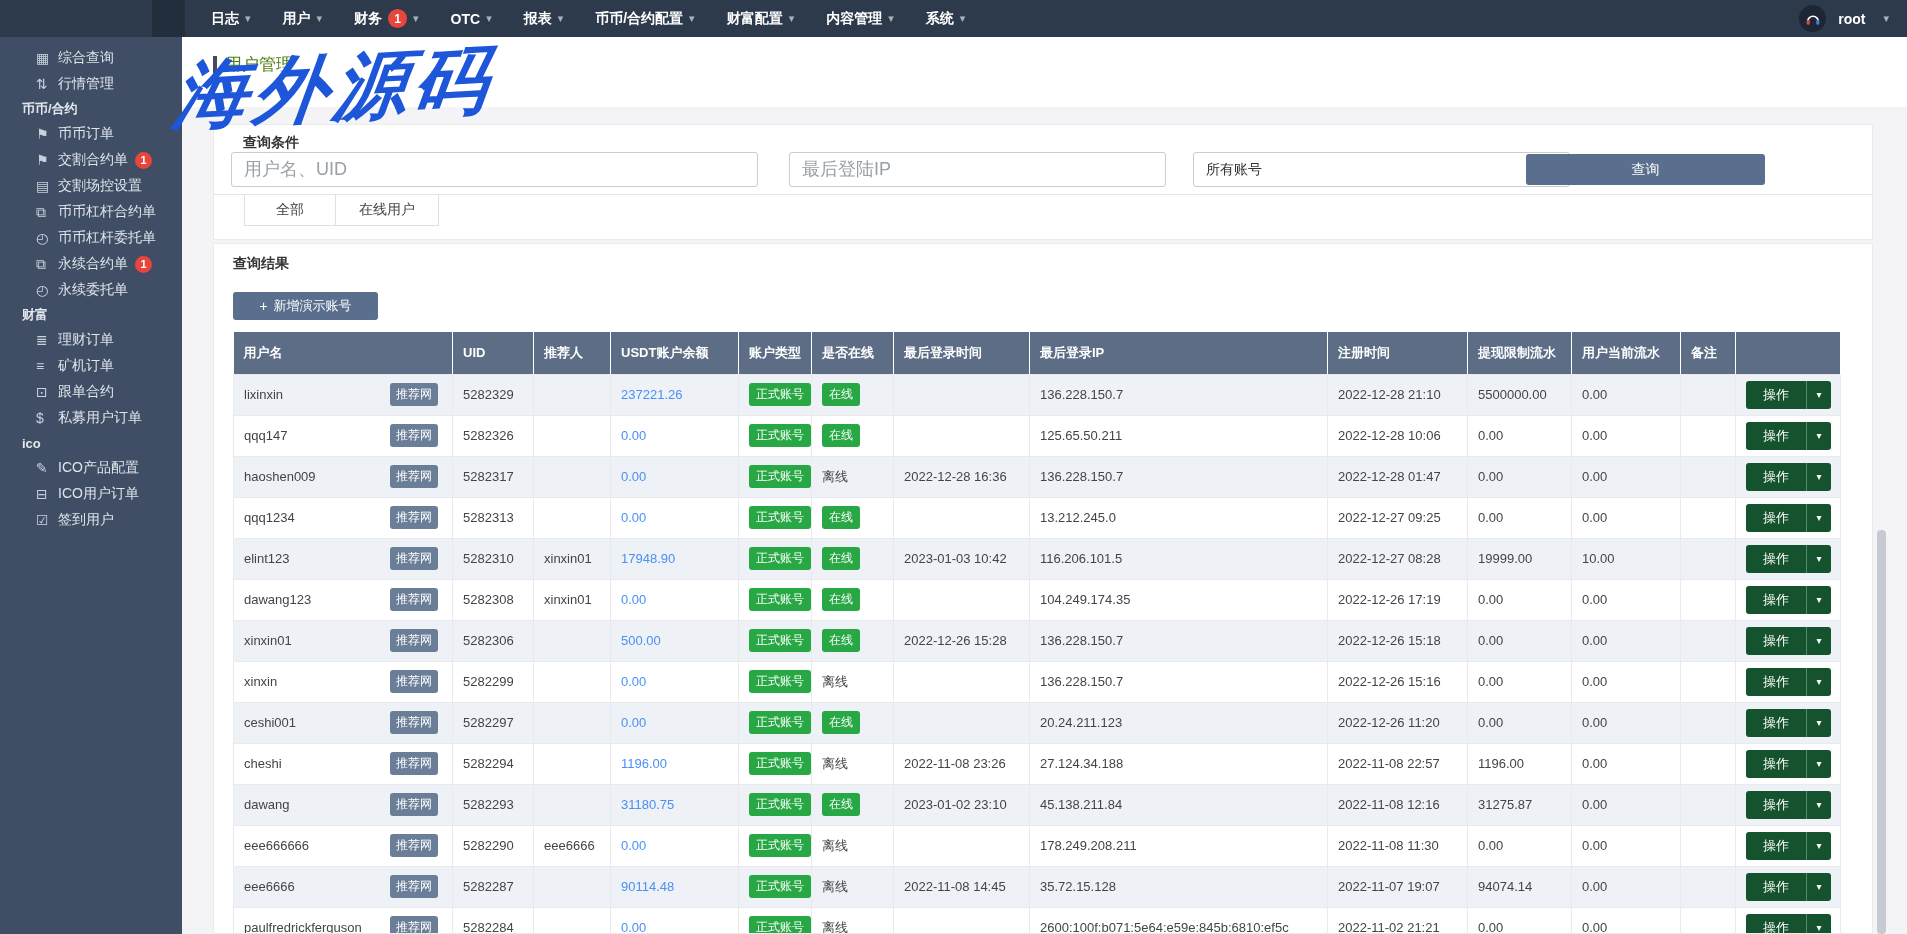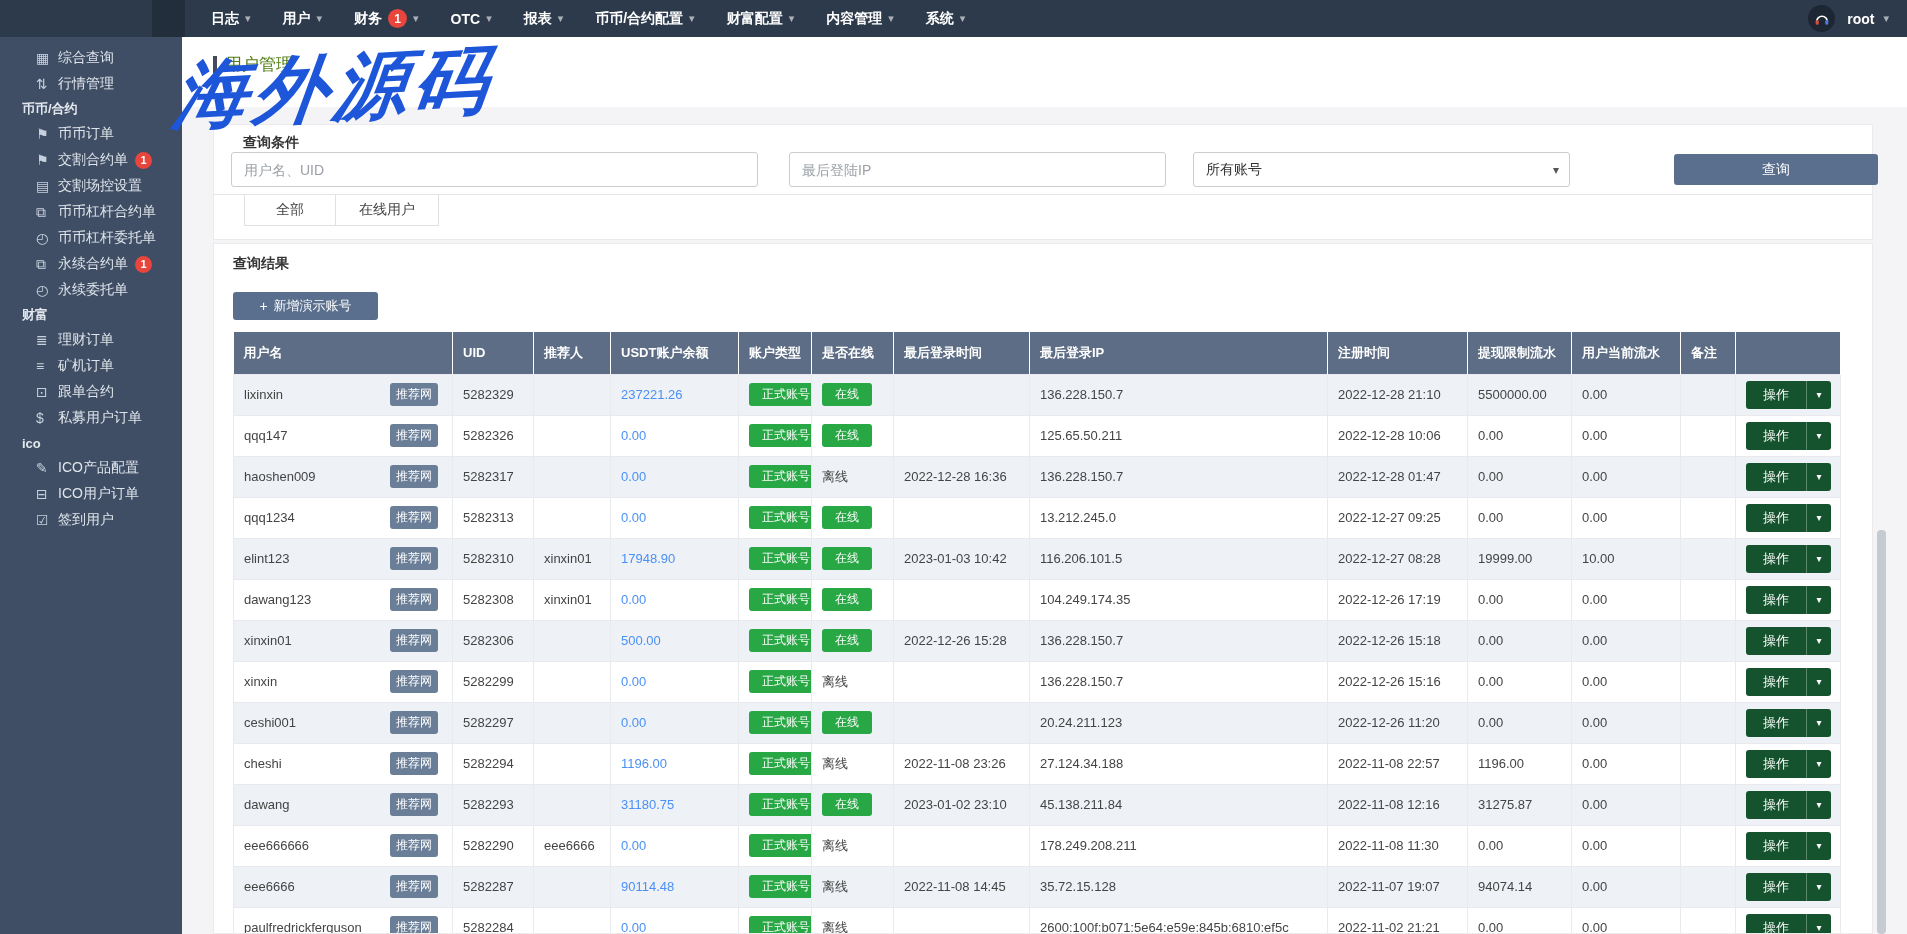--- a/index.html
+++ b/index.html
@@ -8,21 +8,21 @@
 
   
   .topbar { position:absolute; left:0; top:0; width:1907px; height:37px; background:#2d3a4b; z-index:30; display:flex; align-items:center; }
   .corner-block { position:absolute; left:152px; top:0; width:33px; height:37px; background:#232e3d; }
   .nav-items { display:flex; align-items:center; margin-left:197px; gap:4px; }
   .nav-item { display:flex; align-items:center; gap:6px; padding:16px 14px; height:37px; cursor:pointer; color:#fff; font-size:14px; font-weight:bold; }
   .nav-caret { color:rgba(255,255,255,.6); font-size:11px; }
   .nav-badge { min-width:19px; height:19px; border-radius:50%; background:#e8453c; color:#fff; font-size:12px; display:flex; align-items:center; justify-content:center; font-weight:bold; }
   .nav-right { position:absolute; right:18px; top:0; height:37px; display:flex; align-items:center; gap:12px; }
   .avatar { width:27px; height:27px; border-radius:50%; background:#1d2633; display:flex; align-items:center; justify-content:center; }
-  .nav-user { color:#fff; font-size:14px; font-weight:bold; display:flex; align-items:center; gap:9px; cursor:pointer; }
+  .nav-user { color:#fff; font-size:14px; font-weight:bold; display:flex; align-items:center; gap:18px; cursor:pointer; }
 
   
   .sidebar { position:absolute; left:0; top:37px; width:182px; height:897px; background:#3f4e64; z-index:20; padding-top:8px; }
   .side-item { display:flex; align-items:center; height:26px; padding-left:36px; color:#dfe5ec; font-size:14px; cursor:pointer; }
   .side-item .s-icon { width:22px; color:#c7d0dd; font-size:14px; display:inline-block; }
   .side-section { height:24px; padding-left:22px; display:flex; align-items:center; color:#e3e8ef; font-size:13px; font-weight:bold; }
   .side-badge { margin-left:7px; min-width:17px; height:17px; border-radius:9px; background:#e8453c; color:#fff; font-size:11px; font-weight:bold; display:flex; align-items:center; justify-content:center; padding:0 4px; }
 
   
   .main { position:absolute; left:182px; top:37px; width:1725px; height:897px; background:#f4f4f6; }
@@ -31,46 +31,46 @@
   .title-bar-mark { width:4px; height:17px; background:#454b59; }
   .page-title span.t { font-size:17px; color:#4d7c0f; }
   .watermark { position:absolute; left:-8px; top:2px; z-index:40; pointer-events:none;
     font-family:"DejaVu Serif","Liberation Serif",serif; font-style:italic; font-weight:bold;
     font-size:74px; letter-spacing:6px; color:#1e56d9; transform:rotate(-3deg) skewX(-10deg); }
 
   .card { position:absolute; background:#fff; border:1px solid #ebebeb; }
   .search-card { left:31px; top:70px; width:1660px; height:116px;margin-top:17px; }
   .panel-title { font-size:14px; font-weight:bold; color:#333; }
   .search-card .panel-title { position:absolute; left:29px; top:9px; }
-  .inp { position:absolute; top:27px; height:35px; border:1px solid #ccc; border-radius:3px; padding:0 12px; font-size:14px; color:#333; background:#fff; outline:none; font-family:inherit; }
+  .inp { position:absolute; top:27px; height:35px; border:1px solid #ccc; border-radius:3px; padding:0 12px; font-size:18px; color:#333; background:#fff; outline:none; font-family:inherit; }
   .inp::placeholder { color:#9aa0a6; }
   .inp-user { left:17px; width:527px; }
   .inp-ip { left:575px; width:377px; }
   .sel-wrap { position:absolute; left:979px; top:27px; width:377px; height:35px; border:1px solid #ccc; border-radius:3px; background:#fff; display:flex; align-items:center; padding:0 12px; font-size:14px; color:#333; cursor:pointer; }
   .sel-caret { position:absolute; right:10px; color:#555; font-size:12px; }
   .btn { background:#5a6f8e; color:#fff; border:none; border-radius:3px; cursor:pointer; font-family:inherit; }
-  .query-btn { position:absolute; left:1460px; top:29px; width:204px; height:31px; font-size:14px; }
+  .query-btn { position:absolute; left:1312px; top:29px; width:239px; height:31px; font-size:14px; }
   .tabs { position:absolute; left:0; top:69px; width:1658px; border-top:1px solid #e5e5e5; display:flex; padding-left:30px; }
   .tab { height:31px; display:flex; align-items:center; justify-content:center; font-size:14px; color:#444; background:#fff; border:1px solid #e0e0e0; border-top:none; cursor:pointer; }
   .tab.t0 { width:91px; border-right:none; }
   .tab.t1 { width:104px; }
 
   .results-card { left:31px; top:206px; width:1660px; height:691px; overflow:hidden; }
   .results-card .panel-title { position:absolute; left:19px; top:11px; }
   .add-btn { position:absolute; left:19px; top:48px; width:145px; height:28px; font-size:13px; display:flex; align-items:center; justify-content:center; gap:6px; }
   .add-btn .plus { font-size:14px; }
 
   table.users { position:absolute; left:19px; top:88px; width:1607px; border-collapse:collapse; table-layout:fixed; }
   table.users th { background:#5c6d85; color:#fff; font-size:13px; font-weight:bold; text-align:left; height:42px; padding:0 10px; border-right:1px solid rgba(255,255,255,.14); white-space:nowrap; overflow:hidden; }
   table.users td { height:41px; font-size:13px; color:#444; padding:0 10px; border:1px solid #e8eaed; white-space:nowrap; overflow:hidden; background:#fff; }
   table.users tr.striped td { background:#eef1f6; }
   .ucell { display:flex; align-items:center; justify-content:space-between; padding-right:4px; }
   .ref-badge { background:#6a7e97; color:#fff; font-size:12px; padding:3px 6px; border-radius:3px; flex:none; }
   .balance { color:#4a90f5; cursor:pointer;margin-top:38px; }
-  .badge-green { display:inline-block; background:#28a745; color:#fff; font-size:12px; padding:3px 13px; border-radius:3px; }
+  .badge-green { display:inline-block; background:#28a745; color:#fff; font-size:12px; padding:3px 7px; border-radius:3px; }
   .ops-btn { width:85px; height:28px; display:flex; align-items:stretch; background:#14532d; border-radius:3px; overflow:hidden; cursor:pointer; }
   .ops-main { flex:1; display:flex; align-items:center; justify-content:center; color:#fff; font-size:13px; border-right:1px solid rgba(255,255,255,.3); }
   .ops-caret { width:24px; display:flex; align-items:center; justify-content:center; color:#fff; font-size:10px; }
 
   .scroll-thumb { position:absolute; left:1877px; top:530px; width:9px; height:404px; background:#c6cad1; border-radius:4px; z-index:50; }
 </style>
 </head>
 <body>
 
 <nav class="topbar">

